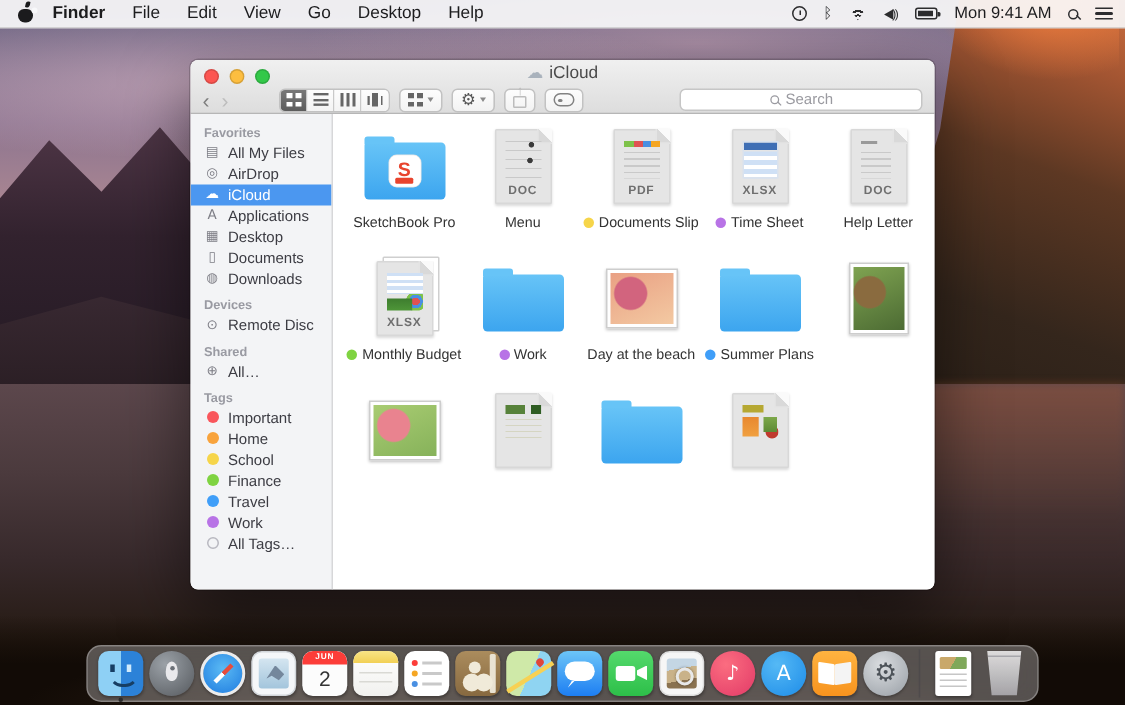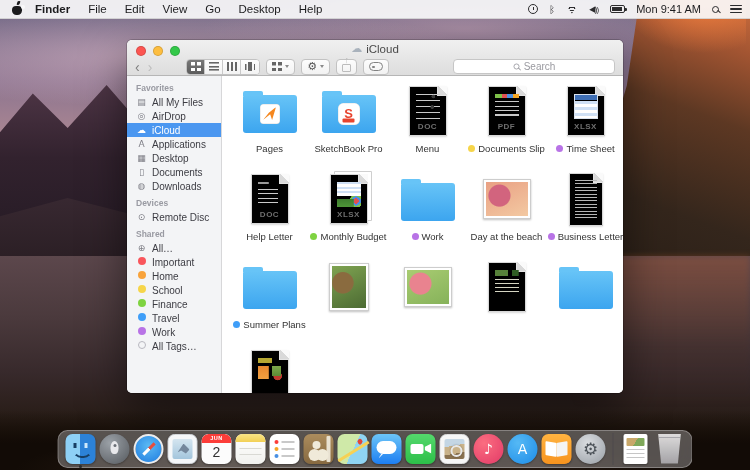--- a/index.html
+++ b/index.html
@@ -133,21 +133,21 @@
   .b-numbers::after{content:'';position:absolute;bottom:0;left:0;width:19px;height:1.6px;background:#e8e8e8}
   .b-pages{width:19px;height:19px;background:#fff;border-radius:3px;box-shadow:0 0 0 .5px #dcdcdc}
   .b-pages::before{content:'';position:absolute;left:3px;top:3px;width:13px;height:13px;background:#f5871f;clip-path:polygon(100% 0,70% 100%,55% 55%,0 100%,45% 45%)}
   .b-goodreader{width:21px;height:21px;border-radius:5px;background:linear-gradient(#53d68f,#2cb671)}
   .b-goodreader::before{content:'';position:absolute;left:5px;top:6.5px;width:9px;height:6px;border:1.4px solid #fff;border-radius:50%}
   .b-goodreader::after{content:'';position:absolute;left:9px;top:9px;width:2.6px;height:2.6px;border-radius:50%;background:#fff}
   .b-sketchbook{width:21px;height:21px;border-radius:5px;background:#fff;box-shadow:0 0 0 .5px #e3e3e3;
        color:#e8442e;font-weight:bold;font-size:13px;text-align:center;line-height:19px}
   .b-sketchbook::after{content:'';position:absolute;left:4.5px;bottom:2px;width:12px;height:3.5px;background:#e8442e;border-radius:1px}
 
-  .page{position:relative;width:38px;height:50px;background:#000000;border:1px solid #d8d8d8;border-radius:1px;box-shadow:0 1px 2px rgba(0,0,0,.15)}
+  .page{position:relative;width:38px;height:50px;background:#e5e5e5;border:1px solid #d8d8d8;border-radius:1px;box-shadow:0 1px 2px rgba(0,0,0,.15)}
   .page::before{content:'';position:absolute;top:-1px;right:-1px;width:9px;height:9px;
        background:linear-gradient(225deg,#fafafa 0 48%,#d9d9d9 50% 100%);border-left:1px solid #e4e4e4;border-bottom:1px solid #e4e4e4}
   .ext{position:absolute;bottom:4px;left:0;right:0;text-align:center;font-size:8px;font-weight:bold;color:#6f6f6f;letter-spacing:.5px}
   .dec{position:absolute;inset:7px 6px 16px 6px;background-repeat:no-repeat}
   .d-menu .dec{background-image:radial-gradient(circle at 72% 10%,#3a3a3a 1.6px,transparent 2.1px),
        radial-gradient(circle at 68% 52%,#3a3a3a 1.6px,transparent 2.1px),
        repeating-linear-gradient(to bottom,#c9c9c9 0 1px,transparent 1px 6px);background-size:100% 100%}
   .d-pdf .dec{background-image:linear-gradient(90deg,#7ec24a 0 28%,#e05252 28% 52%,#4a90e2 52% 76%,#f5a623 76% 100%),
        repeating-linear-gradient(to bottom,#c9c9c9 0 1px,transparent 1px 4.5px);
        background-size:100% 4px,100% 72%;background-position:0 0,0 7px}
@@ -366,20 +366,21 @@
           <div class="sb-title">Devices</div>
           <div class="sb-row">
             <span class="sb-ic">⊙</span>
             <span class="sb-lbl">Remote Disc</span>
           </div>
           <div class="sb-title">Shared</div>
           <div class="sb-row">
             <span class="sb-ic">⊕</span>
             <span class="sb-lbl">All…</span>
           </div>
+          <div class="sb-title">Tags</div>
           <div class="sb-row">
             <span class="sb-ic"><span class="tag-dot" style="background: rgb(249, 86, 92);"></span></span>
             <span class="sb-lbl">Important</span>
           </div>
           <div class="sb-row">
             <span class="sb-ic"><span class="tag-dot" style="background: rgb(248, 163, 60);"></span></span>
             <span class="sb-lbl">Home</span>
           </div>
           <div class="sb-row">
             <span class="sb-ic"><span class="tag-dot" style="background: rgb(246, 213, 74);"></span></span>
@@ -397,30 +398,20 @@
             <span class="sb-ic"><span class="tag-dot" style="background: rgb(184, 115, 230);"></span></span>
             <span class="sb-lbl">Work</span>
           </div>
           <div class="sb-row">
             <span class="sb-ic"><span class="tag-dot" style="border: 1px solid rgb(184, 184, 192); background: transparent;"></span></span>
             <span class="sb-lbl">All Tags…</span>
           </div>
         </div>
       <div class="content">
         <div class="grid">
-            <div class="cell">
-              <div class="icon-area">
-                <div class="folder">
-                  <div class="badge b-pages"></div>
-                </div>
-              </div>
-              <div class="lblrow">
-                <span class="lbl">Pages</span>
-              </div>
-            </div>
             <div class="cell">
               <div class="icon-area">
                 <div class="folder">
                   <div class="badge b-sketchbook">S</div>
                 </div>
               </div>
               <div class="lblrow">
                 <span class="lbl">SketchBook Pro</span>
               </div>
             </div>
@@ -496,31 +487,20 @@
                 <div class="photo landscape">
                   <i style="background: radial-gradient(circle at 32% 40%, rgb(210, 100, 126) 0px, rgb(210, 100, 126) 30%, rgba(0, 0, 0, 0) 33%), linear-gradient(155deg, rgb(233, 160, 131), rgb(243, 201, 162));"></i>
                 </div>
               </div>
               <div class="lblrow">
                 <span class="lbl">Day at the beach</span>
               </div>
             </div>
             <div class="cell">
               <div class="icon-area">
-                <div class="page d-plain">
-                  <span class="dec"></span>
-                </div>
-              </div>
-              <div class="lblrow">
-                <span class="dot" style="background: rgb(184, 115, 230);"></span>
-                <span class="lbl">Business Letter</span>
-              </div>
-            </div>
-            <div class="cell">
-              <div class="icon-area">
                 <div class="folder"></div>
               </div>
               <div class="lblrow">
                 <span class="dot" style="background: rgb(63, 158, 248);"></span>
                 <span class="lbl">Summer Plans</span>
               </div>
             </div>
             <div class="cell">
               <div class="icon-area">
                 <div class="photo portrait">

